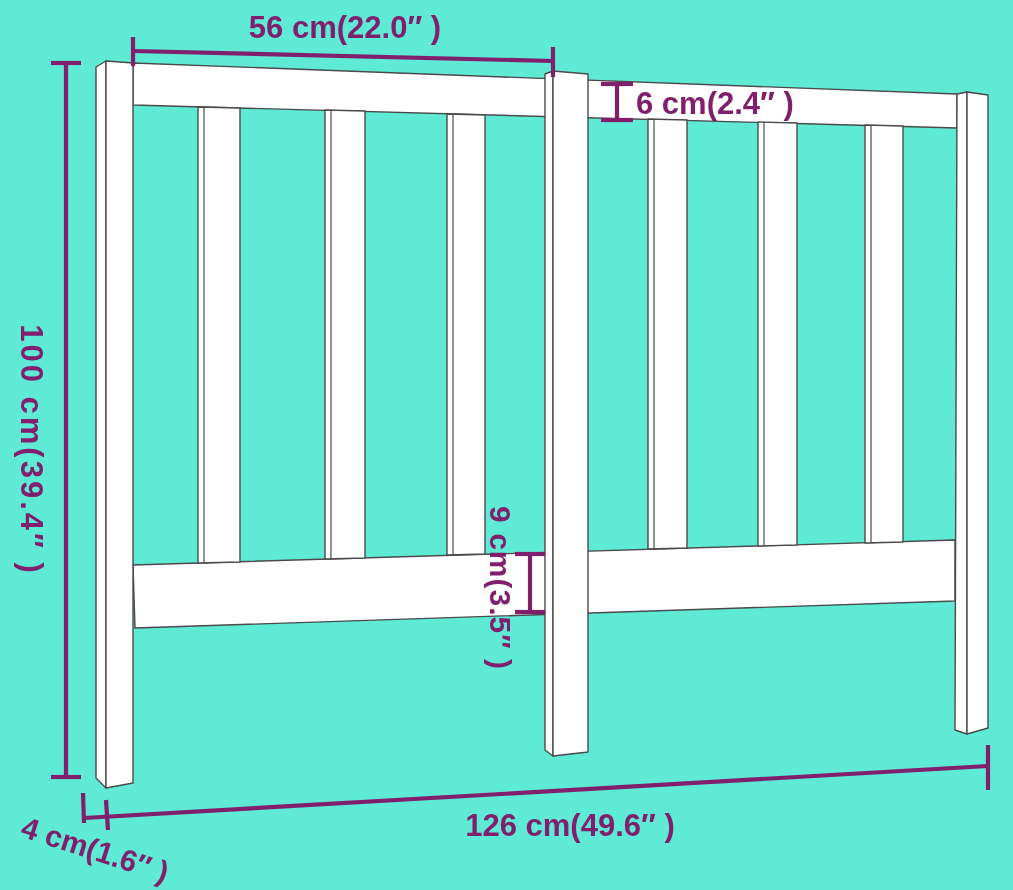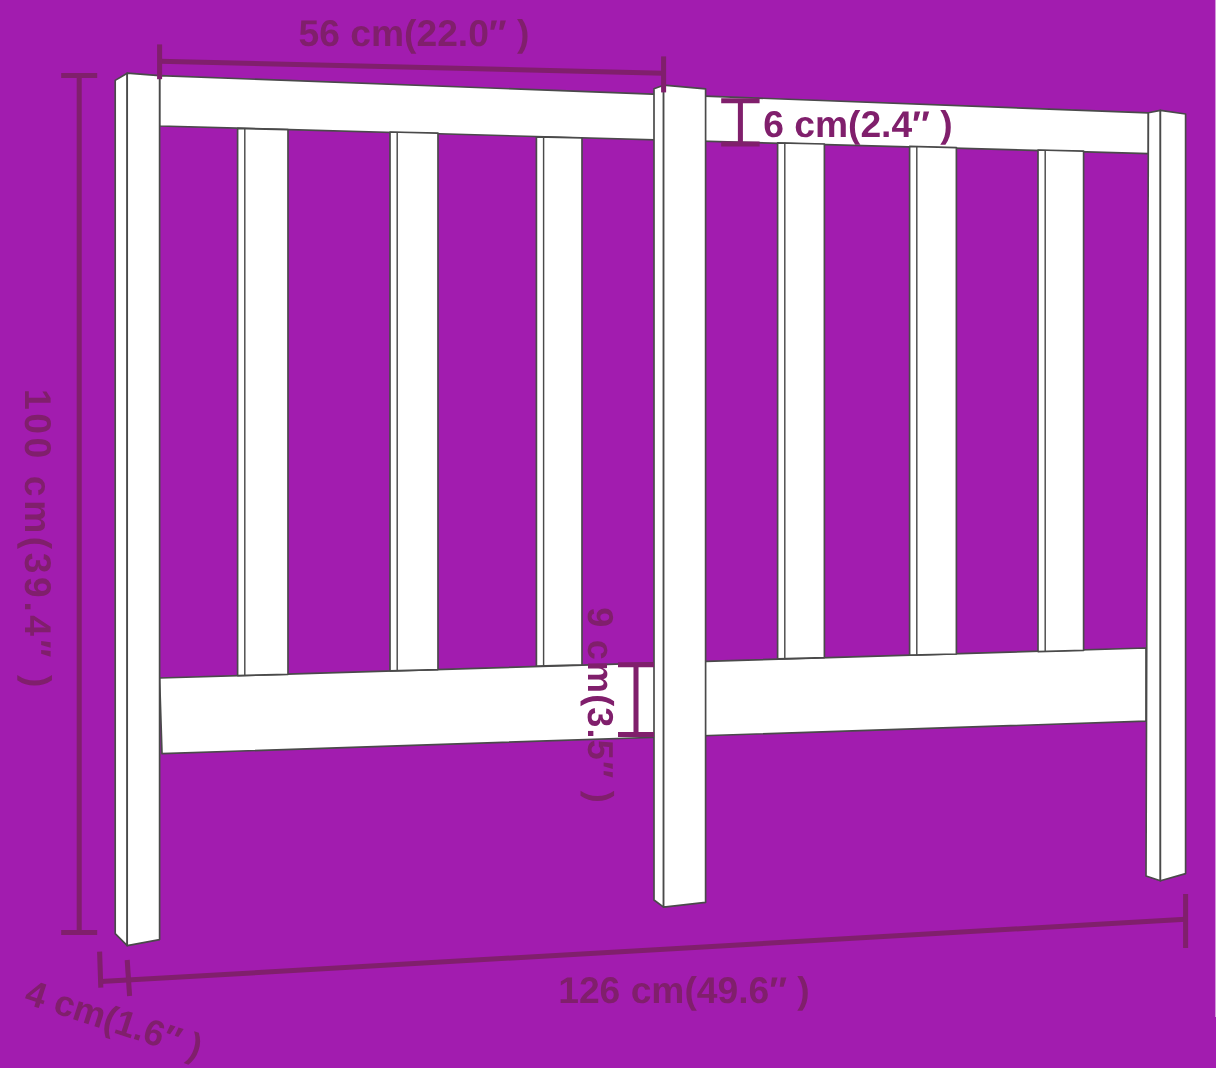--- a/index.html
+++ b/index.html
@@ -5,21 +5,21 @@
   html, body {
     margin: 0;
     padding: 0;
     background: #ffffff;
     font-family: "Liberation Sans", sans-serif;
   }
   .stage {
     position: relative;
     width: 1013px;
     height: 890px;
-    background: #a21caf;
+    background: #5eead4;
     overflow: hidden;
   }
   svg { display: block; }
   .wood {
     fill: #ffffff;
     stroke: #4a4a4a;
     stroke-width: 1.4;
     stroke-linejoin: round;
   }
   .wood-line {

